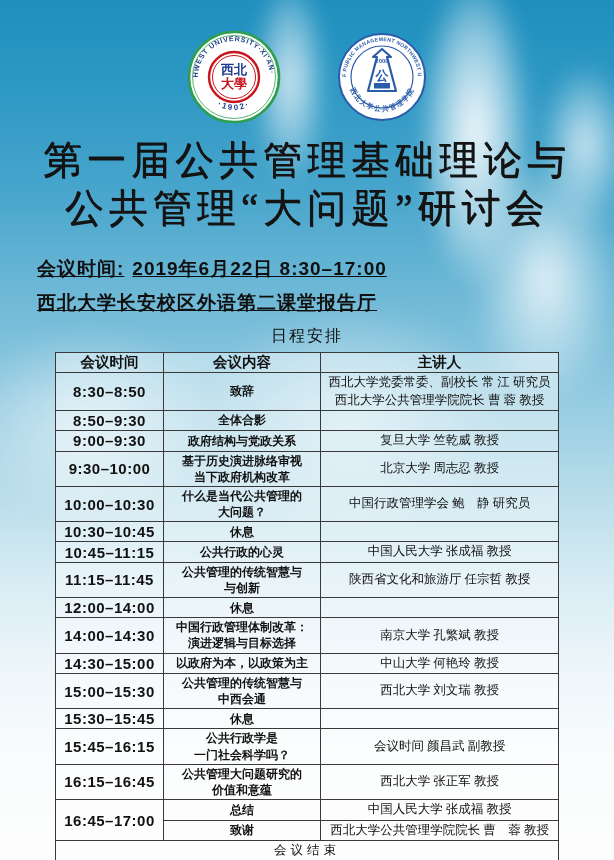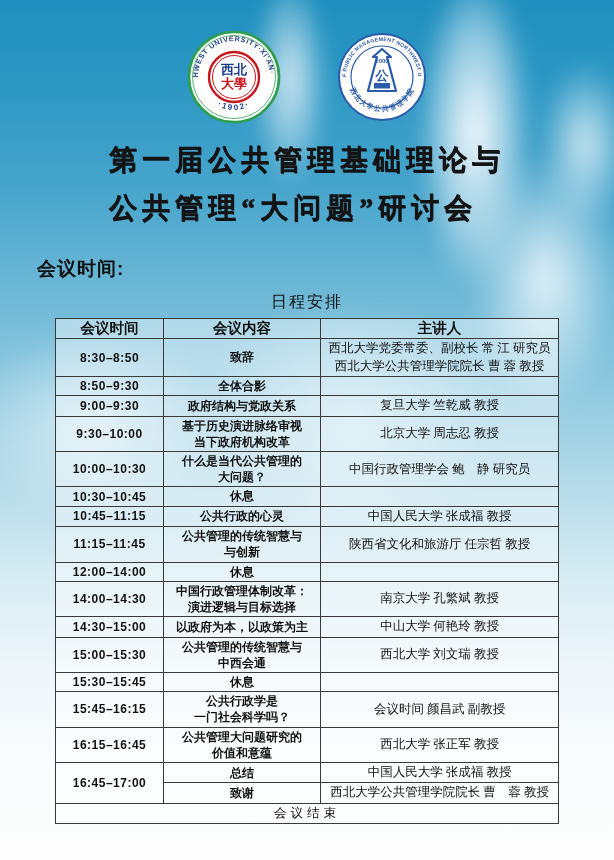--- a/index.html
+++ b/index.html
@@ -17,34 +17,34 @@
   .c3{left:540px;top:60px;width:90px;height:170px;background:radial-gradient(ellipse at center,rgba(255,255,255,.75) 0%,rgba(255,255,255,0) 70%);}
   .c4{left:470px;top:150px;width:150px;height:260px;background:radial-gradient(ellipse at center,rgba(255,255,255,.8) 0%,rgba(255,255,255,0) 70%);}
   .c5{left:-40px;top:330px;width:260px;height:190px;background:radial-gradient(ellipse at center,rgba(255,255,255,.55) 0%,rgba(255,255,255,0) 72%);}
   .c6{left:200px;top:300px;width:300px;height:240px;background:radial-gradient(ellipse at center,rgba(255,255,255,.5) 0%,rgba(255,255,255,0) 70%);}
 
   .content{position:relative;z-index:2;display:flex;flex-direction:column;align-items:center;height:100%;}
 
   .logos{display:flex;gap:56px;margin-top:30px;align-items:center;}
   .logo{display:block;}
 
-  .title{margin-top:12px;color:#141414;
-    font-family:"Liberation Serif","DejaVu Serif",serif;font-weight:700;
-    font-size:28px;line-height:48px;letter-spacing:5px;
+  .title{margin-top:12px;text-align:center;color:#141414;
+    font-family:"Liberation Serif","DejaVu Serif",serif;font-weight:400;
+    font-size:39px;line-height:48px;letter-spacing:5px;
     text-shadow:0.6px 0.6px 0 #141414;}
 
   .info{width:540px;margin-top:20px;color:#101010;font-weight:bold;font-size:19px;line-height:34px;letter-spacing:1px;}
-  .info .row{display:flex;gap:8px;}
+  .info .row{display:flex;gap:8px;text-decoration:underline;}
 
   .sched-heading{margin-top:6px;font-size:16px;font-weight:normal;color:#101010;letter-spacing:2px;}
 
   table.sched{border-collapse:collapse;width:504px;margin-top:5px;background:rgba(255,255,255,.42);}
   table.sched th,table.sched td{border:1.5px solid #3a3a3a;padding:1px 4px;text-align:center;vertical-align:middle;color:#111;}
   table.sched th{font-size:14.5px;font-weight:bold;padding:0 2px;font-family:"Liberation Serif",serif;}
-  td.time{width:99px;font-size:12px;font-weight:bold;letter-spacing:.5px;font-family:"Liberation Sans",sans-serif;}
+  td.time{width:99px;font-size:15px;font-weight:bold;letter-spacing:.5px;font-family:"Liberation Sans",sans-serif;}
   td.cont{width:148px;font-size:12px;font-family:"Liberation Serif","DejaVu Serif",serif;white-space:pre-line;line-height:1.35;padding:2px 3px;font-weight:bold;}
   td.spkr{font-size:12.5px;font-family:"Liberation Serif","DejaVu Serif",serif;white-space:pre-line;line-height:1.4;padding:2px 4px;}
   td.endrow{font-size:12.5px;font-family:"Liberation Serif","DejaVu Serif",serif;padding:4px;letter-spacing:4px;}
 
   .ltext{fill:#1a3a8c;font-family:"Liberation Sans",sans-serif;font-weight:bold;}
 </style>
 </head>
 <body>
 
 <div class="poster">
@@ -90,22 +90,24 @@
     </div>
 
     <div class="title">
       <div>第一届公共管理基础理论与</div>
       <div>公共管理“大问题”研讨会</div>
     </div>
 
     <div class="info">
       <div class="row">
         <span>会议时间:</span>
+        <span>2019年6月22日  8:30–17:00</span>
       </div>
       <div class="row">
+        <span>西北大学长安校区外语第二课堂报告厅</span>
       </div>
     </div>
 
     <div class="sched-heading">日程安排</div>
 
     <table class="sched">
       <thead>
         <tr>
           <th>会议时间</th>
           <th>会议内容</th>

